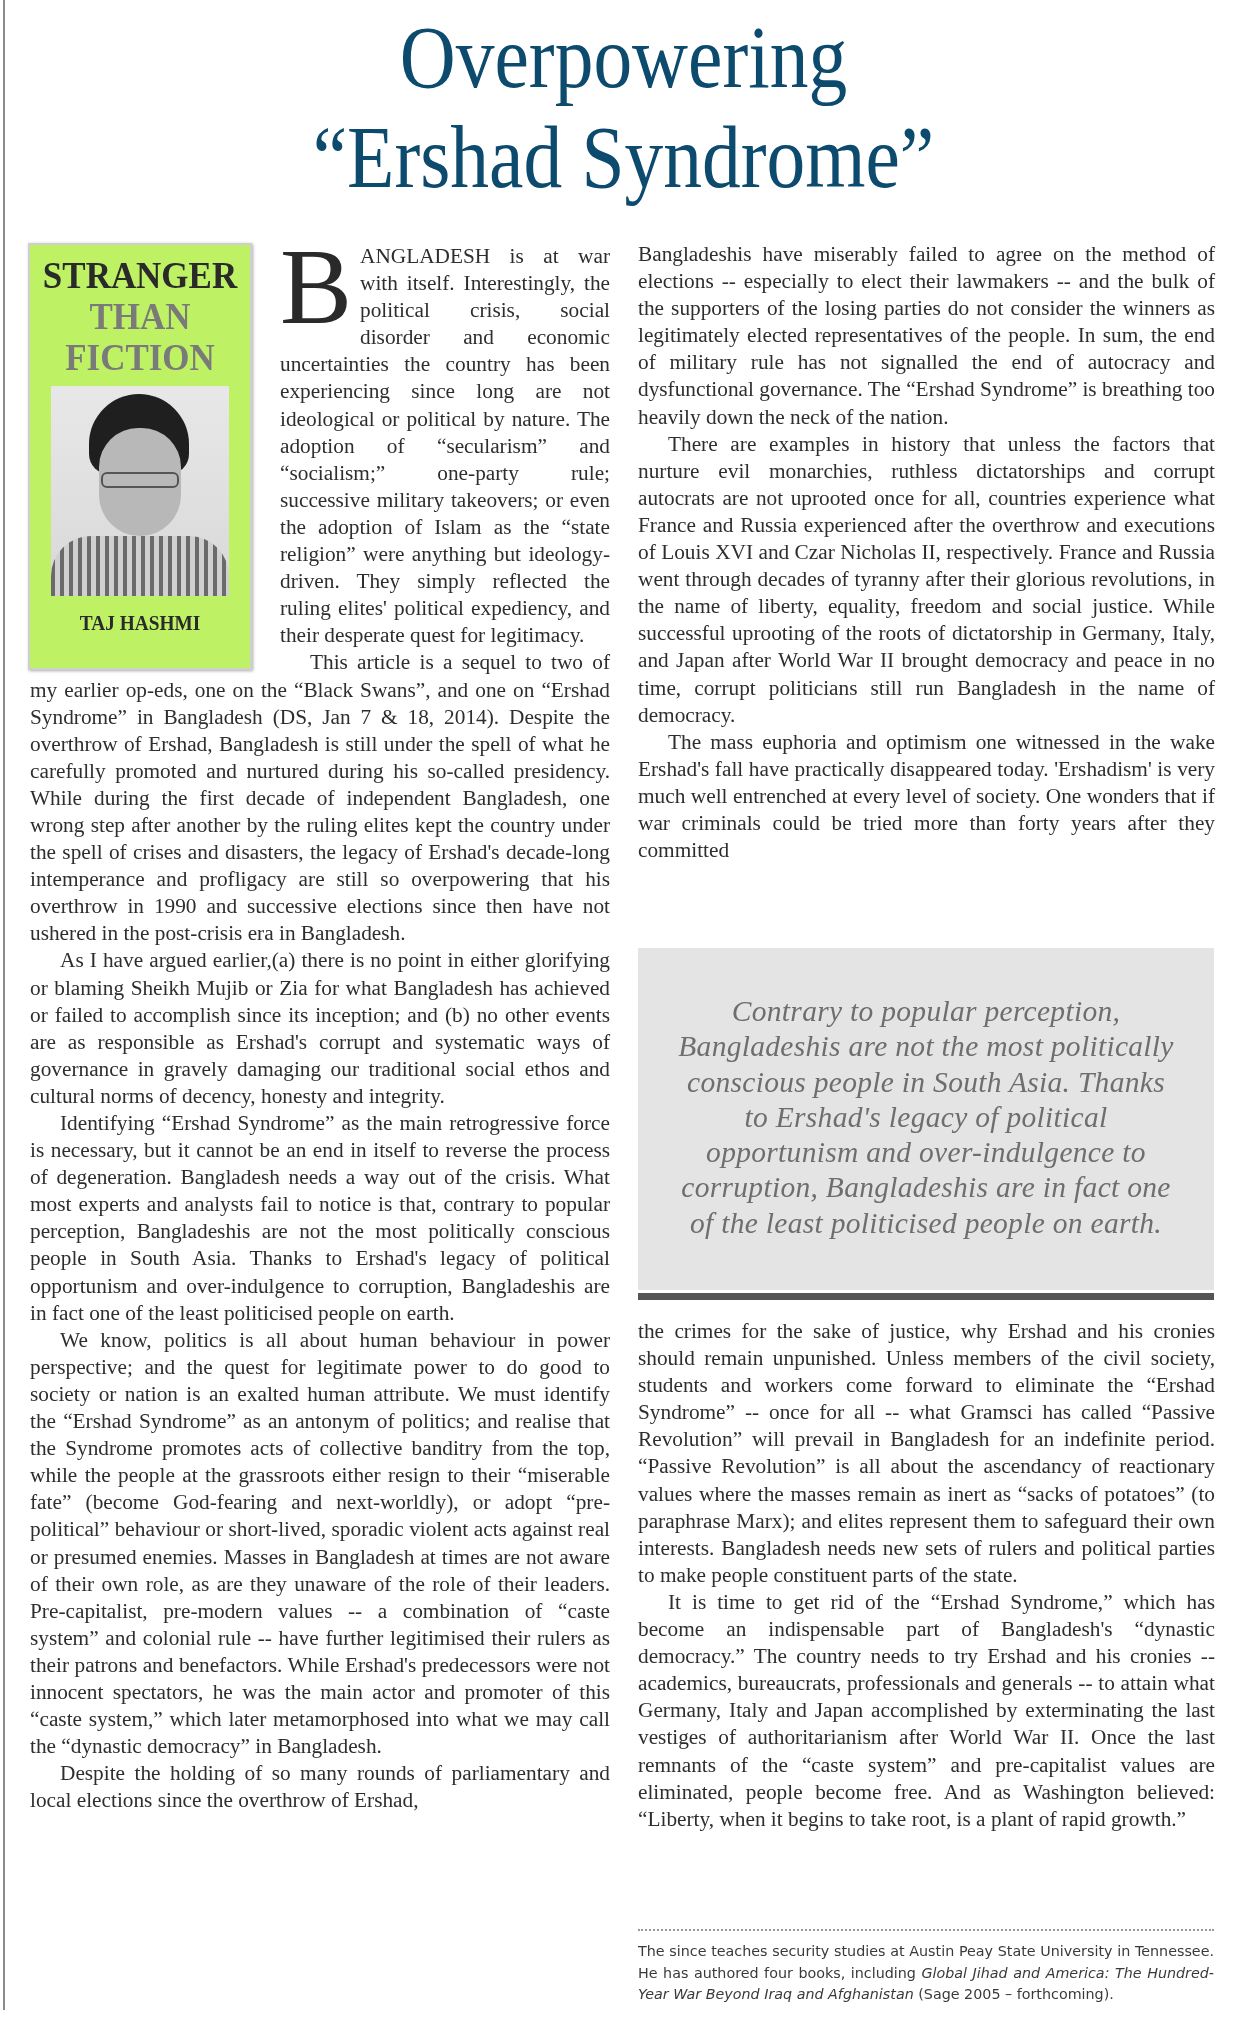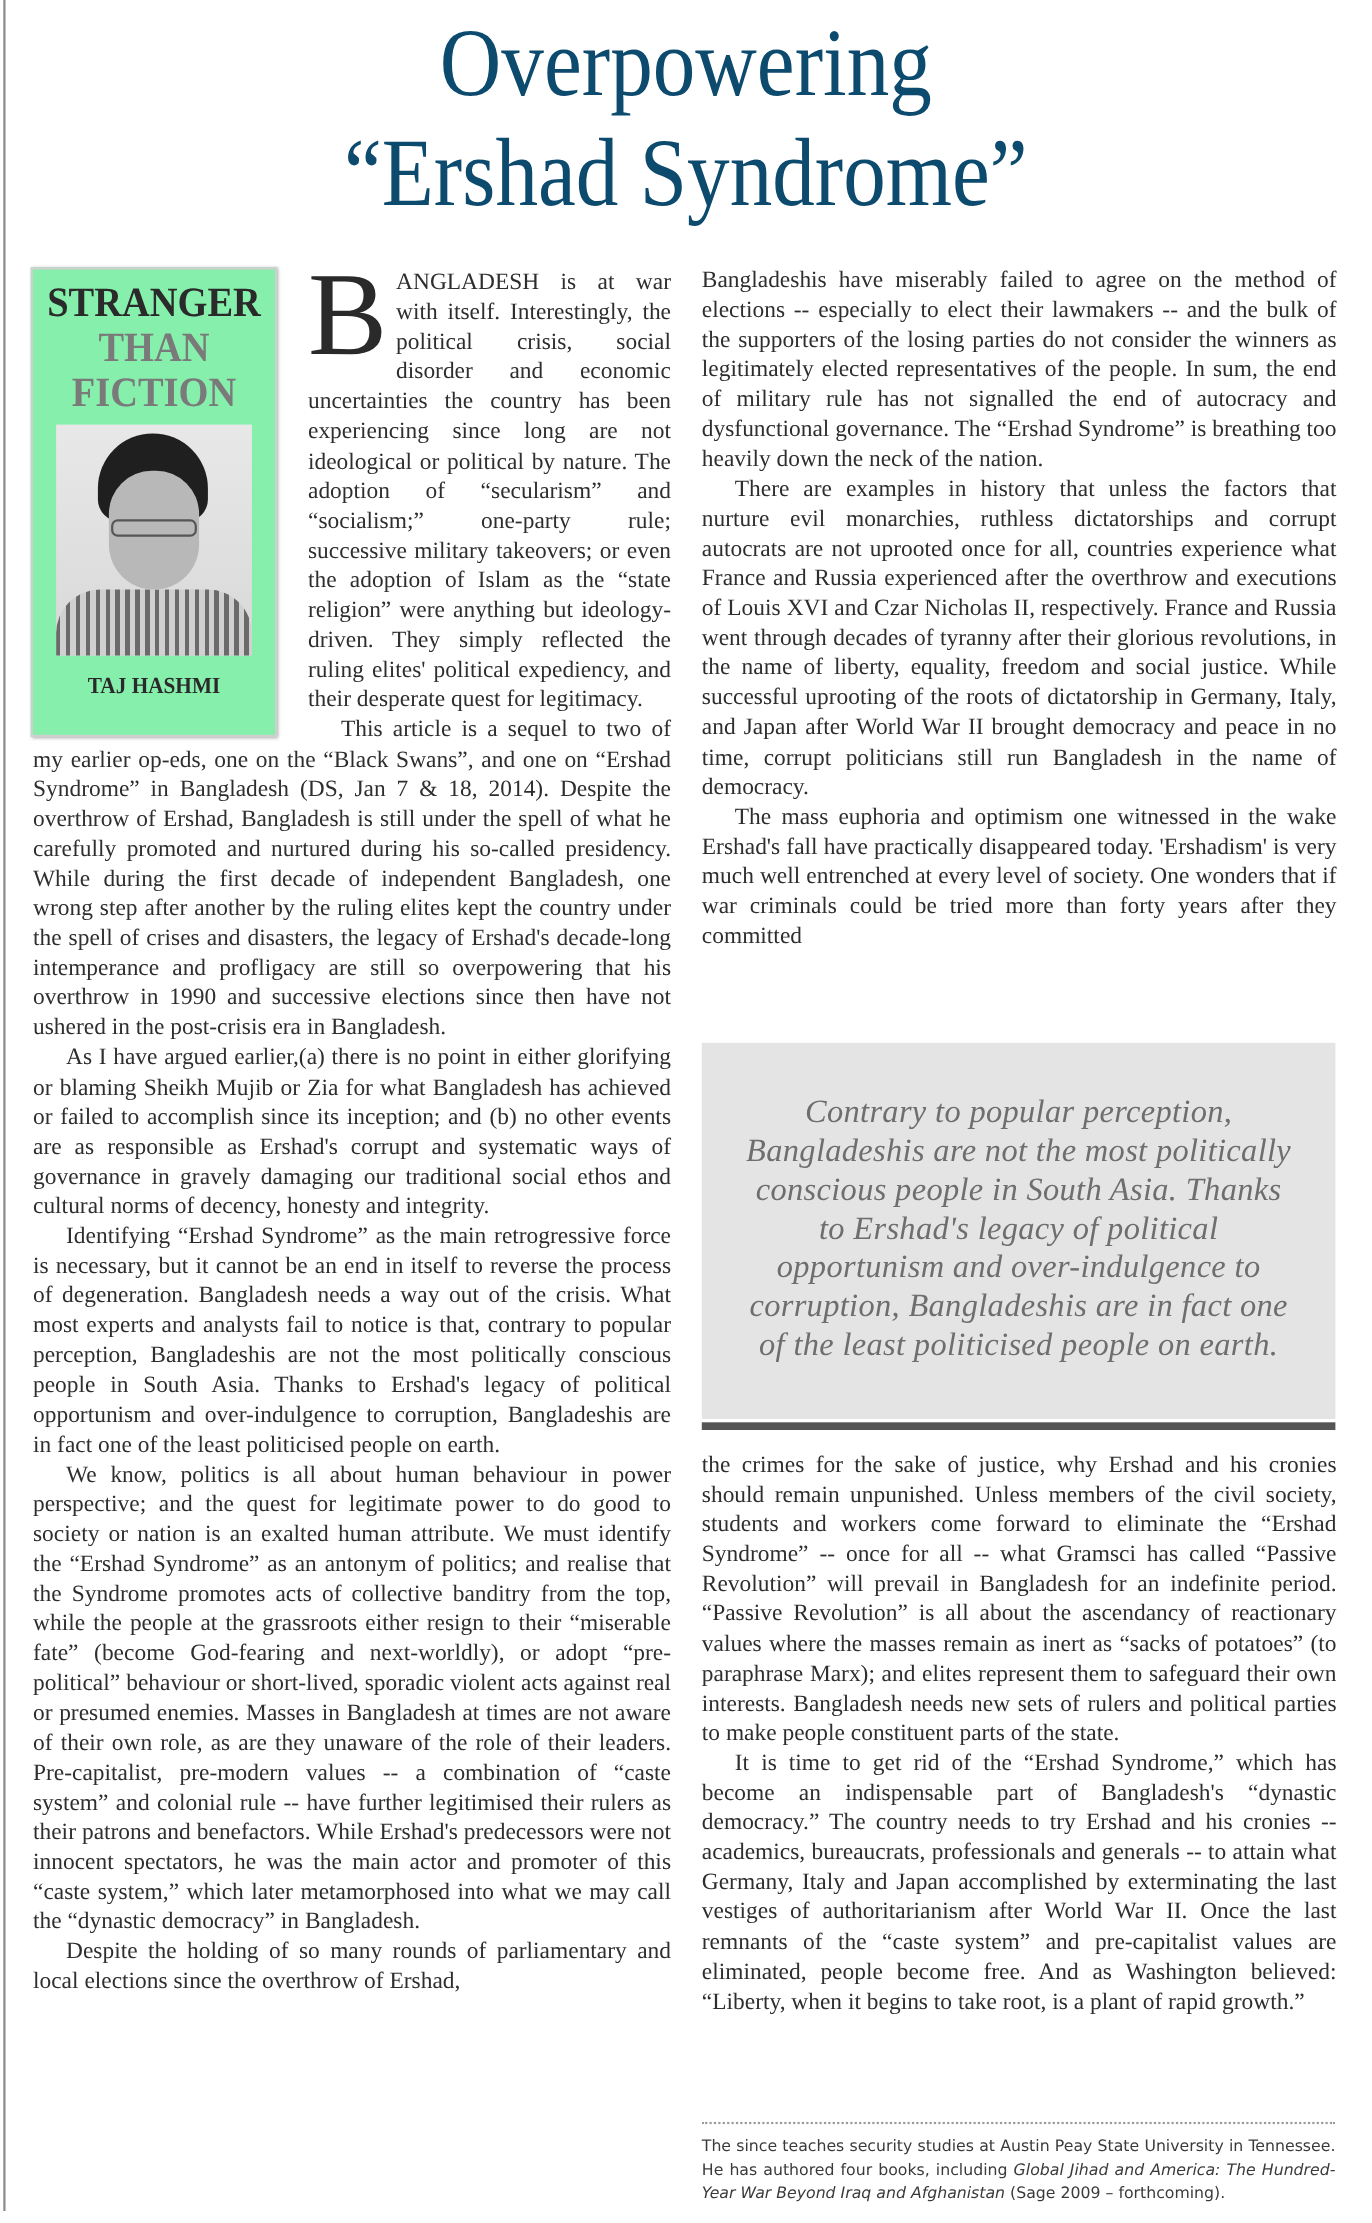--- a/index.html
+++ b/index.html
@@ -7,21 +7,21 @@
   .page-edge { position:absolute; left:3px; top:0; width:2px; height:2010px; background:#8a8a8a; }
   .headline { position:absolute; left:0; top:8px; width:1247px; text-align:center;
     font-family:"Liberation Serif", serif; font-weight:normal; color:#0c4a6e; margin:0; }
   .headline .line { display:block; font-size:88px; line-height:100px; transform:scaleX(0.88); transform-origin:center; letter-spacing:0px; }
   .body-text { font-family:"Liberation Serif", "DejaVu Serif", serif; font-size:21.3px; line-height:27.1px; text-align:justify; color:#2e2e2e; hyphens:manual; }
   .body-text p { margin:0; text-indent:0; }
   .body-text p.ind { text-indent:30px; }
   .col-left { position:absolute; left:30px; top:243px; width:580px; }
   .col-right { position:absolute; left:638px; top:241px; width:577px; }
   .col-right2 { position:absolute; left:638px; top:1318px; width:577px; }
-  .author-box { float:left; width:220px; height:423px; margin:0 28px 6px -2px; border:2px solid #cfcfcf; box-shadow:1px 1px 3px #aaa; background:#86efac; text-align:center; position:relative; }
+  .author-box { float:left; width:220px; height:423px; margin:0 28px 6px -2px; border:2px solid #cfcfcf; box-shadow:1px 1px 3px #aaa; background:#bef264; text-align:center; position:relative; }
   .col-title { font-family:"Liberation Serif", serif; font-weight:bold; line-height:41px; }
   .col-title .t1 { font-size:38px; color:#2a2a2a; display:block; margin-top:10px; transform:scaleX(0.92); }
   .col-title .t2 { font-size:38px; color:#7a7a7a; display:block; transform:scaleX(0.92); }
   .col-title .t3 { font-size:38px; color:#7a7a7a; display:block; transform:scaleX(0.92); }
   .photo { width:178px; height:210px; margin:8px auto 0; background:linear-gradient(#e8e8e8,#d8d8d8); position:relative; overflow:hidden; }
   .photo .hair { position:absolute; left:38px; top:8px; width:100px; height:80px; border-radius:50px 50px 20px 20px; background:#1f1f1f; }
   .photo .face { position:absolute; left:48px; top:42px; width:82px; height:108px; border-radius:40px 40px 42px 42px; background:#b8b8b8; }
   .photo .glasses { position:absolute; left:50px; top:86px; width:78px; height:16px; border:2px solid #555; border-radius:6px; box-sizing:border-box; }
   .photo .shirt { position:absolute; left:0; top:150px; width:178px; height:70px; background:repeating-linear-gradient(90deg,#6a6a6a 0 4px,#d0d0d0 4px 9px); border-radius:40px 40px 0 0; }
   .author-name { font-family:"Liberation Serif", serif; font-size:21px; font-weight:bold; color:#2a2a2a; margin-top:14px; transform:scaleX(0.92); }
@@ -76,13 +76,13 @@
   <p class="ind">There are examples in history that unless the factors that nurture evil monarchies, ruthless dictatorships and corrupt autocrats are not uprooted once for all, countries experience what France and Russia experienced after the overthrow and executions of Louis XVI and Czar Nicholas II, respectively. France and Russia went through decades of tyranny after their glorious revolutions, in the name of liberty, equality, freedom and social justice. While successful uprooting of the roots of dictatorship in Germany, Italy, and Japan after World War II brought democracy and peace in no time, corrupt politicians still run Bangladesh in the name of democracy.</p>
   <p class="ind">The mass euphoria and optimism one witnessed in the wake Ershad's fall have practically disappeared today. 'Ershadism' is very much well entrenched at every level of society. One wonders that if war criminals could be tried more than forty years after they committed</p>
 </div>
 
 <div class="col-right2 body-text">
   <p>the crimes for the sake of justice, why Ershad and his cronies should remain unpunished. Unless members of the civil society, students and workers come forward to eliminate the “Ershad Syndrome” -- once for all -- what Gramsci has called “Passive Revolution” will prevail in Bangladesh for an indefinite period. “Passive Revolution” is all about the ascendancy of reactionary values where the masses remain as inert as “sacks of potatoes” (to paraphrase Marx); and elites represent them to safeguard their own interests. Bangladesh needs new sets of rulers and political parties to make people constituent parts of the state.</p>
   <p class="ind">It is time to get rid of the “Ershad Syndrome,” which has become an indispensable part of Bangladesh's “dynastic democracy.” The country needs to try Ershad and his cronies -- academics, bureaucrats, professionals and generals -- to attain what Germany, Italy and Japan accomplished by exterminating the last vestiges of authoritarianism after World War II. Once the last remnants of the “caste system” and pre-capitalist values are eliminated, people become free. And as Washington believed: “Liberty, when it begins to take root, is a plant of rapid growth.”</p>
 </div>
 
 <div class="footer-rule"></div>
-<div class="footer-note"><span>The since teaches security studies at Austin Peay State University in Tennessee. He has authored four books, including </span><i>Global Jihad and America: The Hundred-Year War Beyond Iraq and Afghanistan</i><span> (Sage 2009 – forthcoming).</span></div>
+<div class="footer-note"><span>The since teaches security studies at Austin Peay State University in Tennessee. He has authored four books, including </span><i>Global Jihad and America: The Hundred-Year War Beyond Iraq and Afghanistan</i><span> (Sage 2005 – forthcoming).</span></div>
 
 </body></html>

